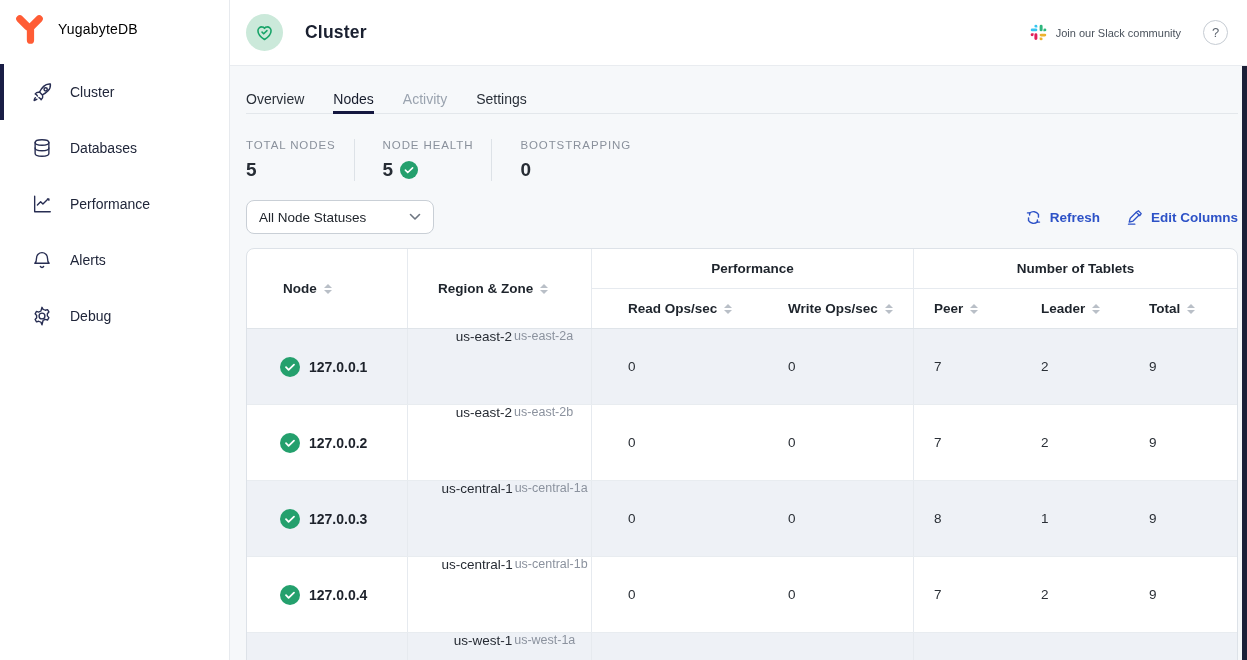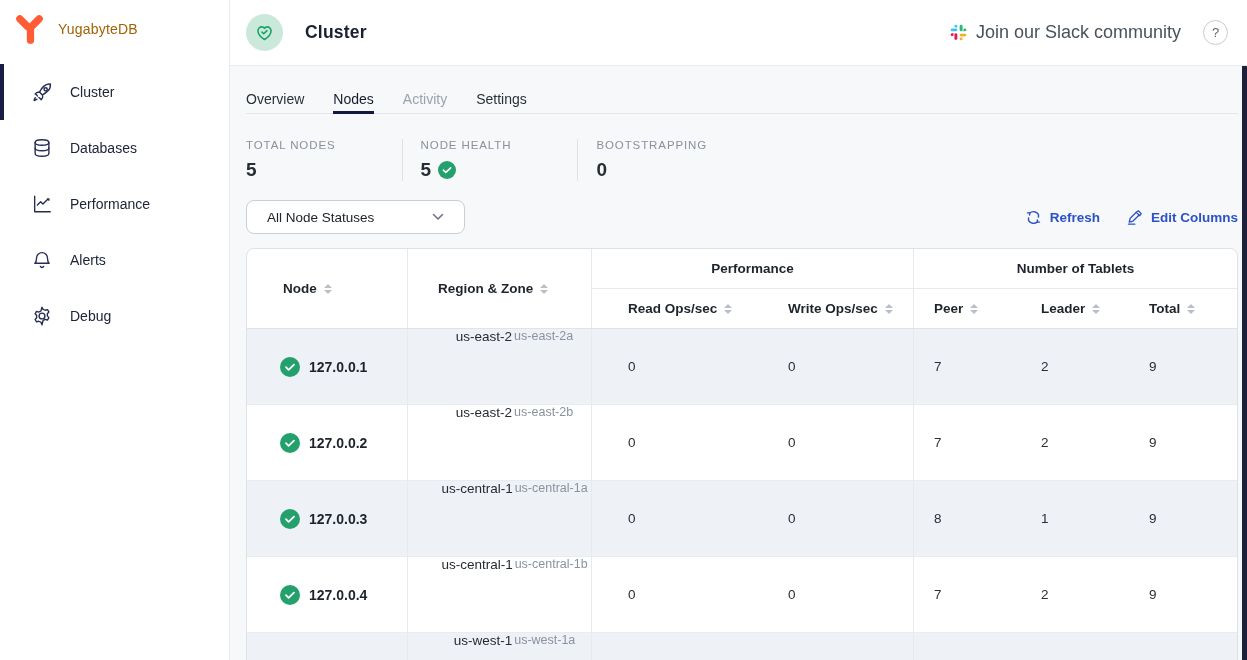--- a/index.html
+++ b/index.html
@@ -13,21 +13,21 @@
   
   .sidebar {
     width:230px; height:660px; background:#ffffff;
     border-right:1px solid #e7eaee; flex:0 0 230px;
     display:flex; flex-direction:column;
   }
   .brand {
     display:flex; align-items:center; gap:13px;
     padding:14px 0 14px 14px; height:58px;
   }
-  .brand-name { font-size:14px; color:#a16207; letter-spacing:.2px; }
+  .brand-name { font-size:14px; color:#000000; letter-spacing:.2px; }
   .nav { display:flex; flex-direction:column; margin-top:6px; }
   .nav-item {
     height:56px; display:flex; align-items:center; gap:16px;
     padding-left:26px; cursor:pointer; border-left:4px solid transparent;
   }
   .nav-item.active { border-left-color:#191d45; }
   .nav-item .nav-icon { width:24px; height:24px; display:flex; align-items:center; justify-content:center; }
   .nav-item .nav-label { font-size:14px; color:#20263a; }
   
   .main { flex:1; position:relative; height:660px; }
@@ -36,51 +36,51 @@
     display:flex; align-items:center; padding:0 20px 0 16px;
   }
   .title-wrap { display:flex; align-items:center; gap:22px; }
   .health-badge {
     width:37px; height:37px; border-radius:50%; background:#cbe9da;
     display:flex; align-items:center; justify-content:center;
   }
   .page-title { font-size:17.5px; font-weight:700; color:#1a2030; letter-spacing:.2px; }
   .topbar-right { margin-left:auto; display:flex; align-items:center; gap:22px; }
   .slack-link { display:flex; align-items:center; gap:9px; cursor:pointer; }
-  .slack-label { font-size:18px; color:#4a525c; }
+  .slack-label { font-size:11px; color:#4a525c; }
   .help-btn {
     width:25px; height:25px; border-radius:50%; border:1px solid #c6ccd3;
     display:flex; align-items:center; justify-content:center;
     font-size:13px; color:#5c646e; cursor:pointer; background:#fff;
   }
   .content { padding:0 10px 0 16px; }
   
   .tabs {
     display:flex; gap:29px; padding-top:25px;
     border-bottom:1px solid #e3e7eb;
   }
   .tab {
     font-size:14px; color:#2a3039; padding-bottom:4px; cursor:pointer;
     border-bottom:3px solid transparent; margin-bottom:-1px;
   }
   .tab.active { font-weight:500; color:#171c2c; border-bottom-color:#14173f; }
   .tab.disabled { color:#9aa3af; }
   
   .stats { display:flex; margin-top:25px; }
   .stat { padding-right:18px; }
-  .stat + .stat { border-left:1px solid #dde2e7; padding-left:18px;margin-left:48px; }
+  .stat + .stat { border-left:1px solid #dde2e7; padding-left:28px; }
   .stat-label { font-size:11.5px; letter-spacing:.9px; color:#8a919c; }
   .stat-value-row { display:flex; align-items:center; gap:7px; margin-top:8px; }
   .stat-value { font-size:19px; font-weight:700; color:#272d35; }
   
   .toolbar { margin-top:19px; display:flex; align-items:center; }
   .select {
-    width:219px; height:34px; background:#fff; border:1px solid #c9cfd6;
+    width:188px; height:34px; background:#fff; border:1px solid #c9cfd6;
     border-radius:8px; display:flex; align-items:center;
-    padding:0 20px; cursor:pointer;
+    padding:0 12px; cursor:pointer;
   }
   .select-value { font-size:13.5px; color:#20252c; }
   .select .chev { margin-left:auto; }
   .toolbar-actions { margin-left:auto; display:flex; align-items:center; gap:26px;text-align:center; }
   .action-btn {
     display:flex; align-items:center; gap:8px; cursor:pointer;
     font-size:13.5px; font-weight:700; color:#2d52c7;
   }
   
   .table-card {

